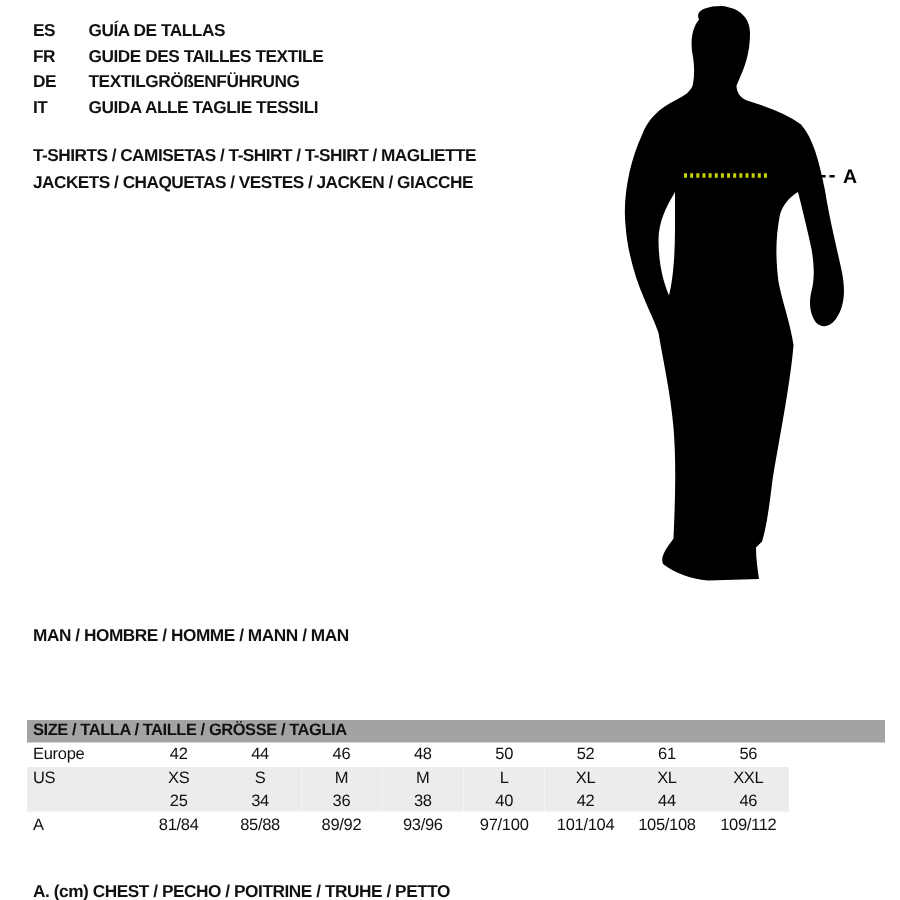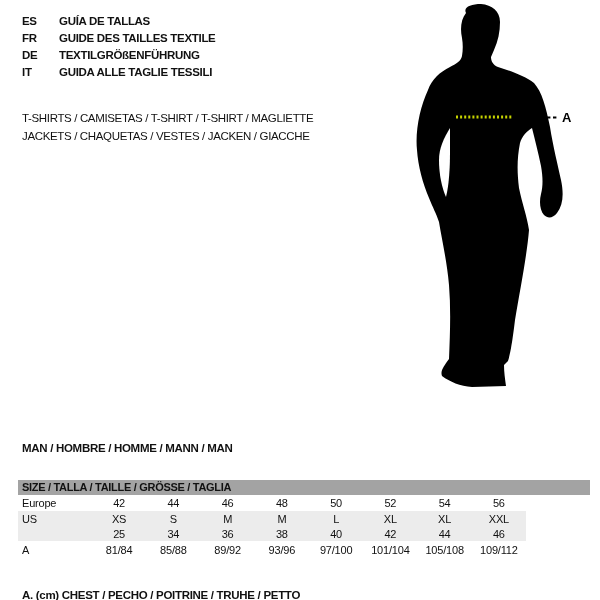--- a/index.html
+++ b/index.html
@@ -10,26 +10,26 @@
   }
   .abs { position:absolute; }
 
   
   .lang-block { left:22px; top:13px; }
   .lang-row { display:flex; height:17px; line-height:17px;
               font-size:11.5px; font-weight:bold; letter-spacing:-0.3px; }
   .lang-code { width:37px; }
 
   
-  .cat-block { left:22px; top:110px; font-size:11.5px; font-weight:normal;
+  .cat-block { left:22px; top:96px; font-size:11.5px; font-weight:bold;
                letter-spacing:-0.35px; line-height:17.5px; white-space:nowrap; }
 
   
   .heading { left:22px; top:418px; font-size:11.5px; font-weight:bold;
-             letter-spacing:-0.3px; white-space:nowrap;margin-top:24px; }
+             letter-spacing:-0.3px; white-space:nowrap; }
   .footnote { left:22px; top:549px; font-size:11.5px; font-weight:bold;
               letter-spacing:-0.3px; white-space:nowrap;margin-top:40px; }
 
   
   .figure-wrap { left:405px; top:0; width:195px; height:400px; }
 
   
   .table-wrap { left:18px; top:448px; width:572px; }
   .table-head { background:#a3a3a3; height:15px; line-height:15px;
                 font-size:11px; font-weight:bold; letter-spacing:-0.3px;
@@ -100,21 +100,21 @@
   <table class="sizes">
     <tbody>
         <tr class="r1">
       <td class="lbl">Europe</td>
       <td>42</td>
       <td>44</td>
       <td>46</td>
       <td>48</td>
       <td>50</td>
       <td>52</td>
-      <td>54</td>
+      <td>61</td>
       <td>56</td>
     </tr>
     <tr class="r2">
       <td class="lbl">US</td>
       <td>XS</td>
       <td>S</td>
       <td>M</td>
       <td>M</td>
       <td>L</td>
       <td>XL</td>

